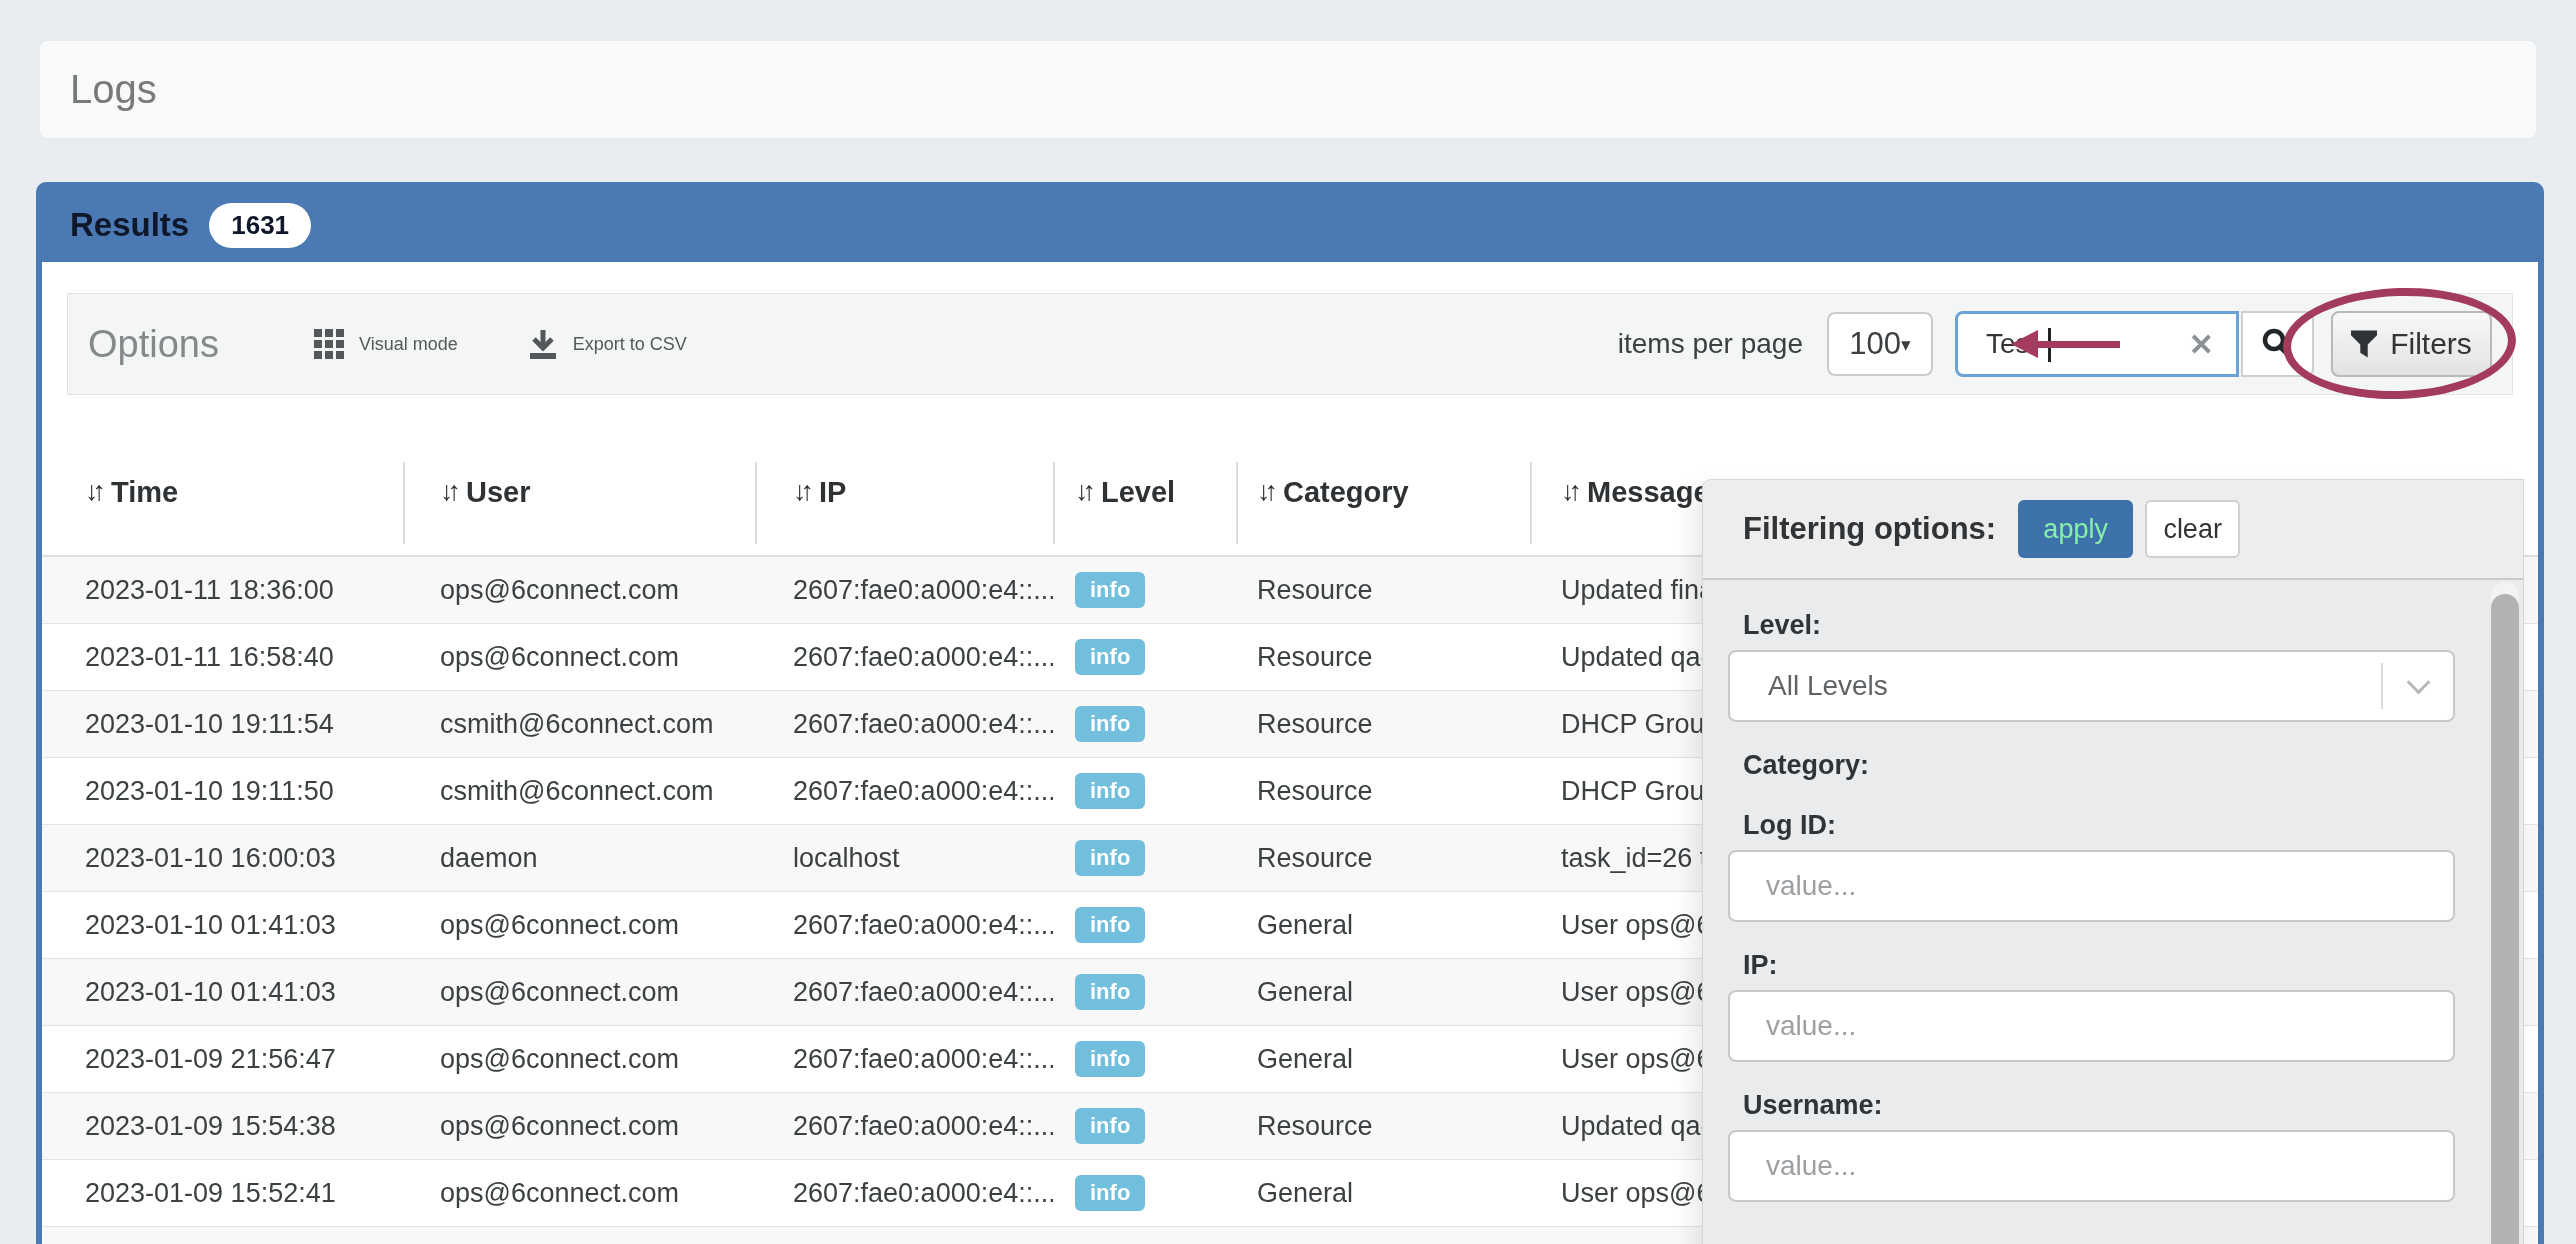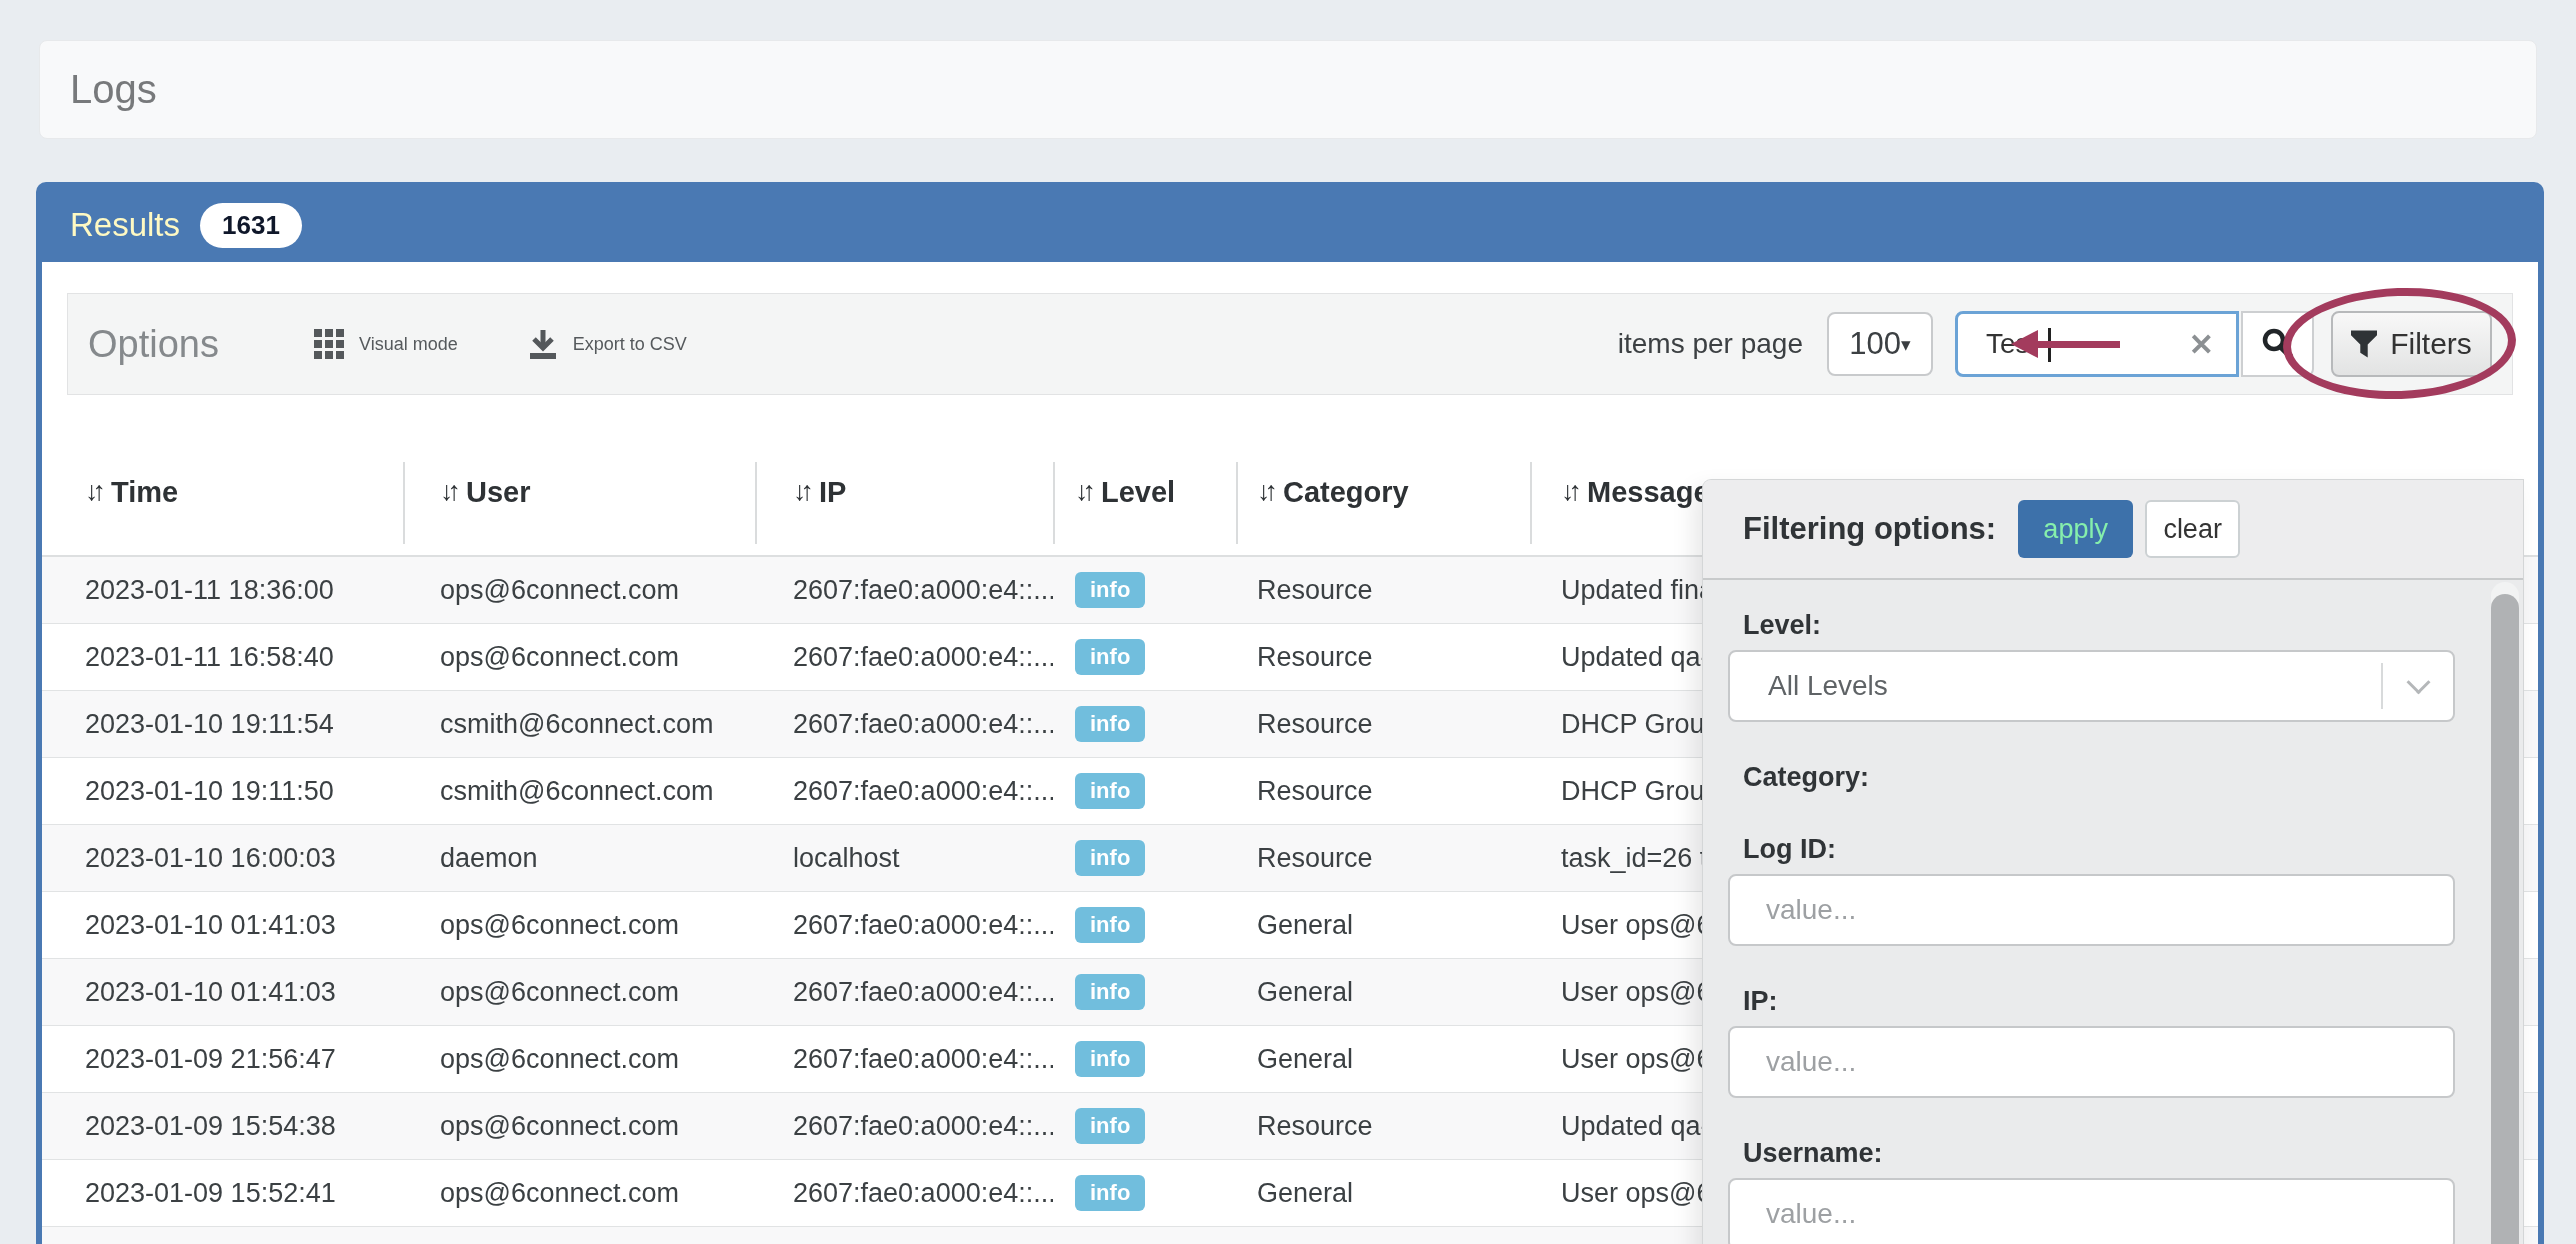--- a/index.html
+++ b/index.html
@@ -22,21 +22,21 @@
   
   .results-panel {
     position:absolute; left:36px; top:182px; width:2508px; height:1115px;
     border:6px solid #4a79b3; border-bottom:none;
     border-radius:10px 10px 0 0; background:#fff;
   }
   .results-header {
     height:74px; background:#4a79b3; display:flex; align-items:center;
     padding-left:28px; gap:20px;
   }
-  .results-header .rh-title { color:#fef9c3; font-size:33px; font-weight:normal; }
+  .results-header .rh-title { color:#0f172a; font-size:33px; font-weight:bold; }
   .results-count {
     background:#fff; color:#0f172a; font-size:26px; font-weight:bold;
     border-radius:994px; padding:7px 22px;
   }
 
   
   .options-bar {
     margin:31px 25px 0 25px; height:102px;
     background:#f4f5f5; border:1px solid #e2e3e4;
     display:flex; align-items:center; padding:0 20px;
@@ -118,21 +118,21 @@
   .fp-apply {
     width:115px; height:58px; background:#3d71aa; color:#86efac; border:none; border-radius:6px;
     font-family:"Liberation Sans", sans-serif; font-size:27px; cursor:pointer;
   }
   .fp-clear {
     margin-left:12px; width:95px; height:58px; background:#fff; color:#333;
     border:2px solid #ccd1d3; border-radius:6px;
     font-family:"Liberation Sans", sans-serif; font-size:27px; cursor:pointer;
   }
   .fp-body { padding:28px 0 0 25px; position:relative; }
-  .fp-group { margin-bottom:38px; }
+  .fp-group { margin-bottom:26px; }
   .fp-label { display:block; font-size:27px; font-weight:bold; color:#303437; line-height:34px; margin:0 0 8px 15px; }
   .fp-control {
     width:727px; height:72px; background:#fff; border:2px solid #c6c8ca; border-radius:8px;
     display:flex; align-items:center;
   }
   .fp-select-value { font-size:28px; padding-left:38px; }
   .val-dark { color:#5f6366; } .val-muted { color:#84878a; }
   .fp-chevron-zone {
     margin-left:auto; width:72px; height:46px; border-left:2px solid #d8dadb;
     display:flex; align-items:center; justify-content:center;

